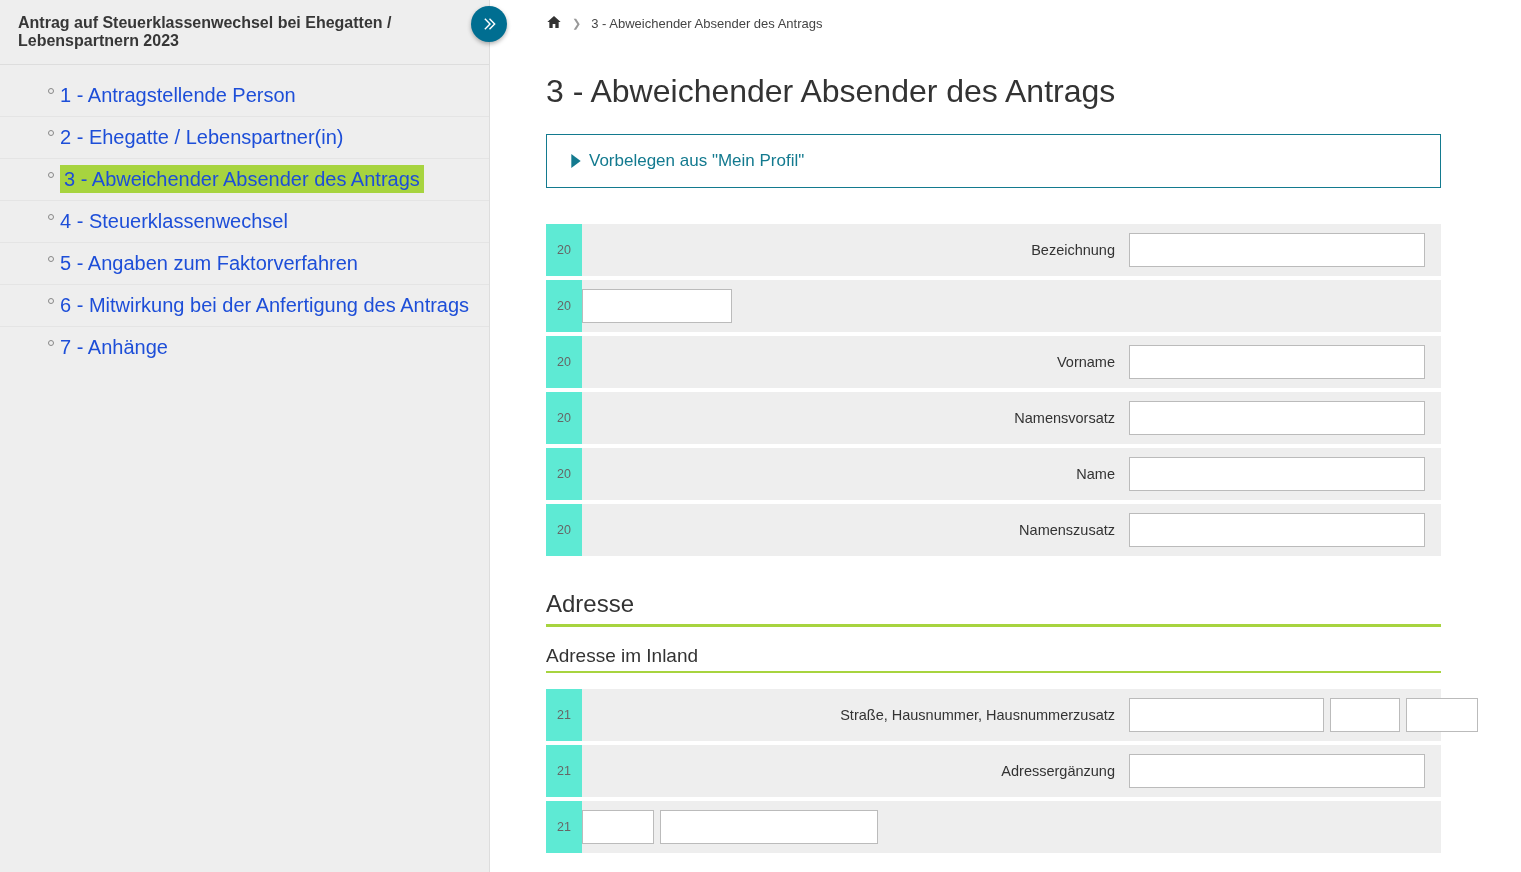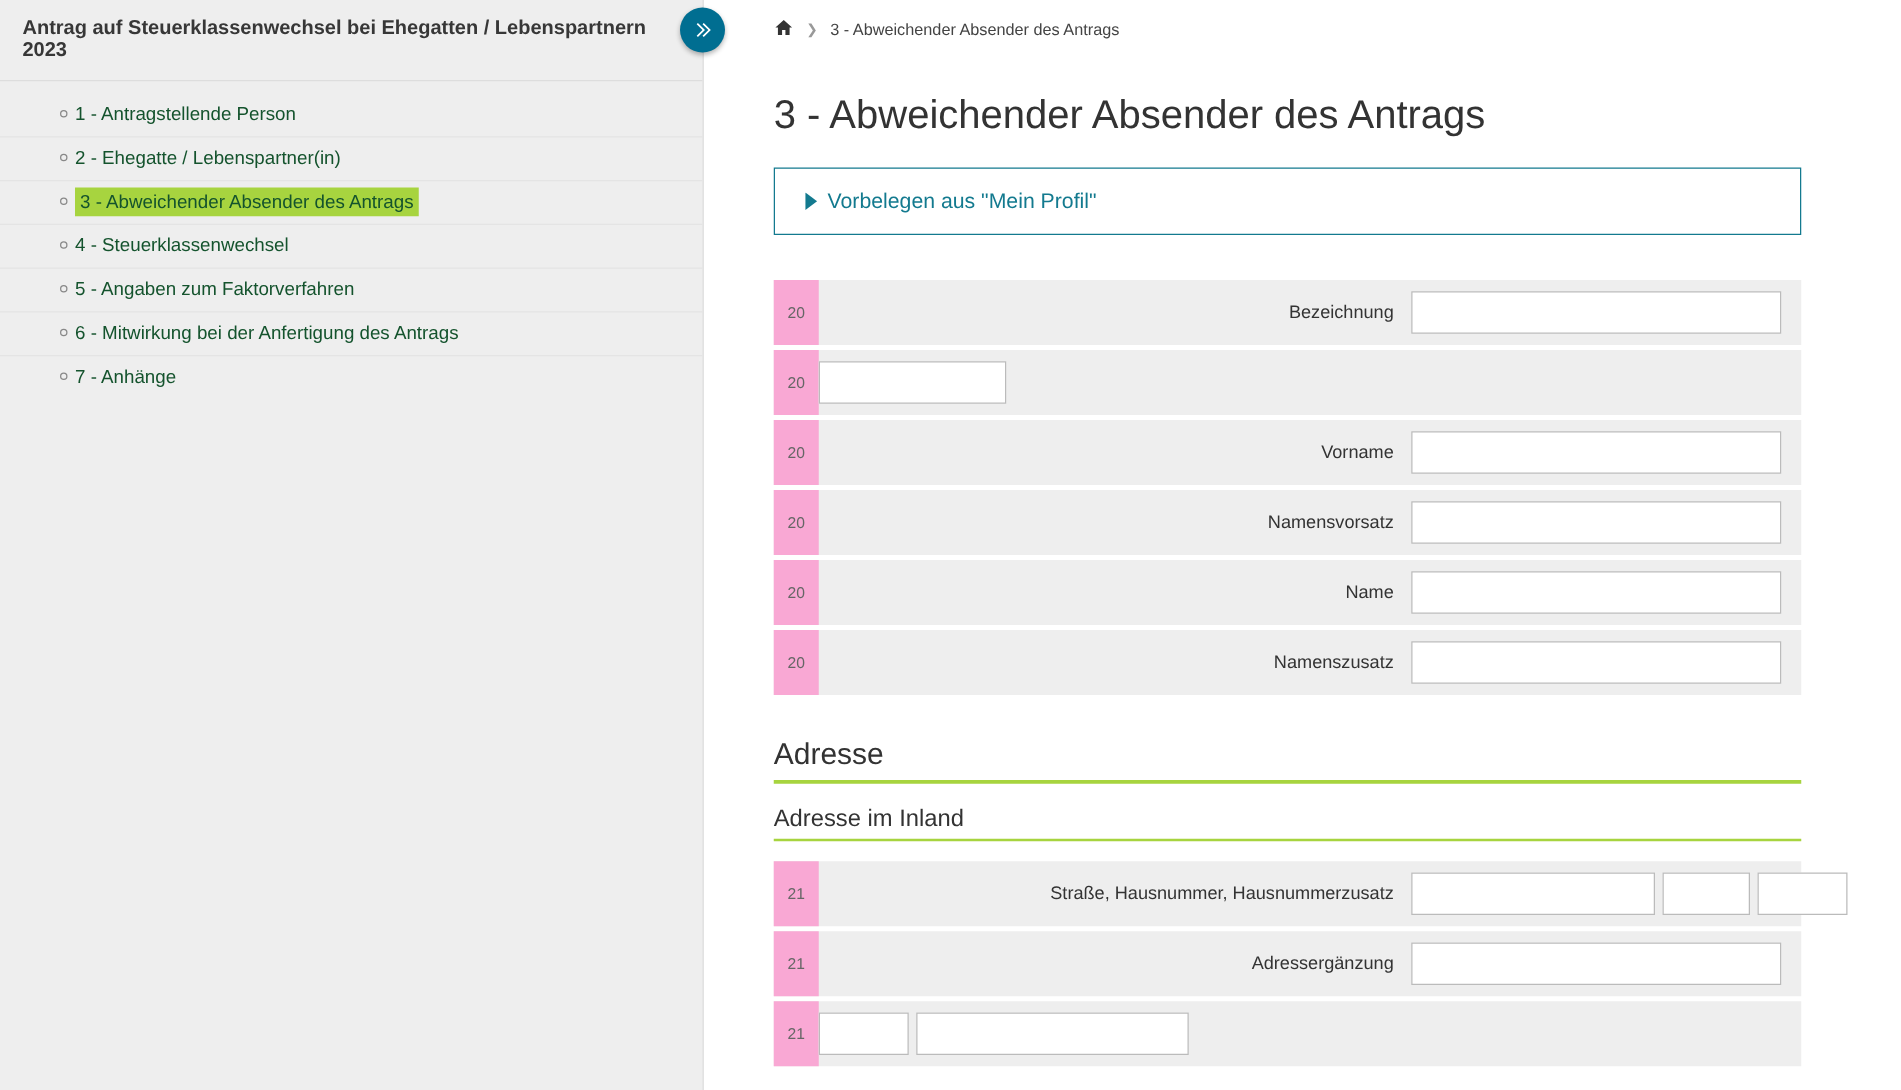--- a/index.html
+++ b/index.html
@@ -8,21 +8,21 @@
   background: #fff;
   color: #333;
   width: 1521px;
   height: 872px;
   overflow: hidden;
 }
 .container { display: flex; height: 100%; }
 
 
 .sidebar {
-  width: 563px;
+  width: 490px;
   background: #eeeeee;
   border-right: 1px solid #ddd;
   position: relative;
 }
 .sidebar-header {
   padding: 14px 10px 14px 18px;
   font-size: 16px;
   font-weight: 700;
   color: #373737;
   border-bottom: 1px solid #ddd;
@@ -50,22 +50,22 @@
 .nav-title {
   padding: 12px 46px;
   font-weight: 700;
   font-size: 15px;
   color: #333;
 }
 .nav-list { list-style: none; }
 .nav-item {
   padding: 6px 0 6px 60px;
   position: relative;
-  font-size: 15px;
-  color: #14532d;
+  font-size: 20px;
+  color: #1d4ed8;
   cursor: pointer;
   border-bottom: 1px solid #e4e4e4;
   line-height: 1.4;
   padding-bottom: 7px;
 }
 .nav-item::before {
   content: "";
   position: absolute;
   left: 48px;
   top: 13px;
@@ -125,21 +125,21 @@
   background: #eeeeee;
   margin-bottom: 4px;
   min-height: 52px;
   position: relative;
 }
 .row-num {
   width: 36px;
   text-align: center;
   font-size: 12.5px;
   color: #666;
-  background: #f9a8d4;
+  background: #5eead4;
   align-self: stretch;
   display: flex;
   align-items: center;
   justify-content: center;
 }
 .row-label {
   flex: 1;
   text-align: right;
   padding-right: 14px;
   font-size: 14.5px;

